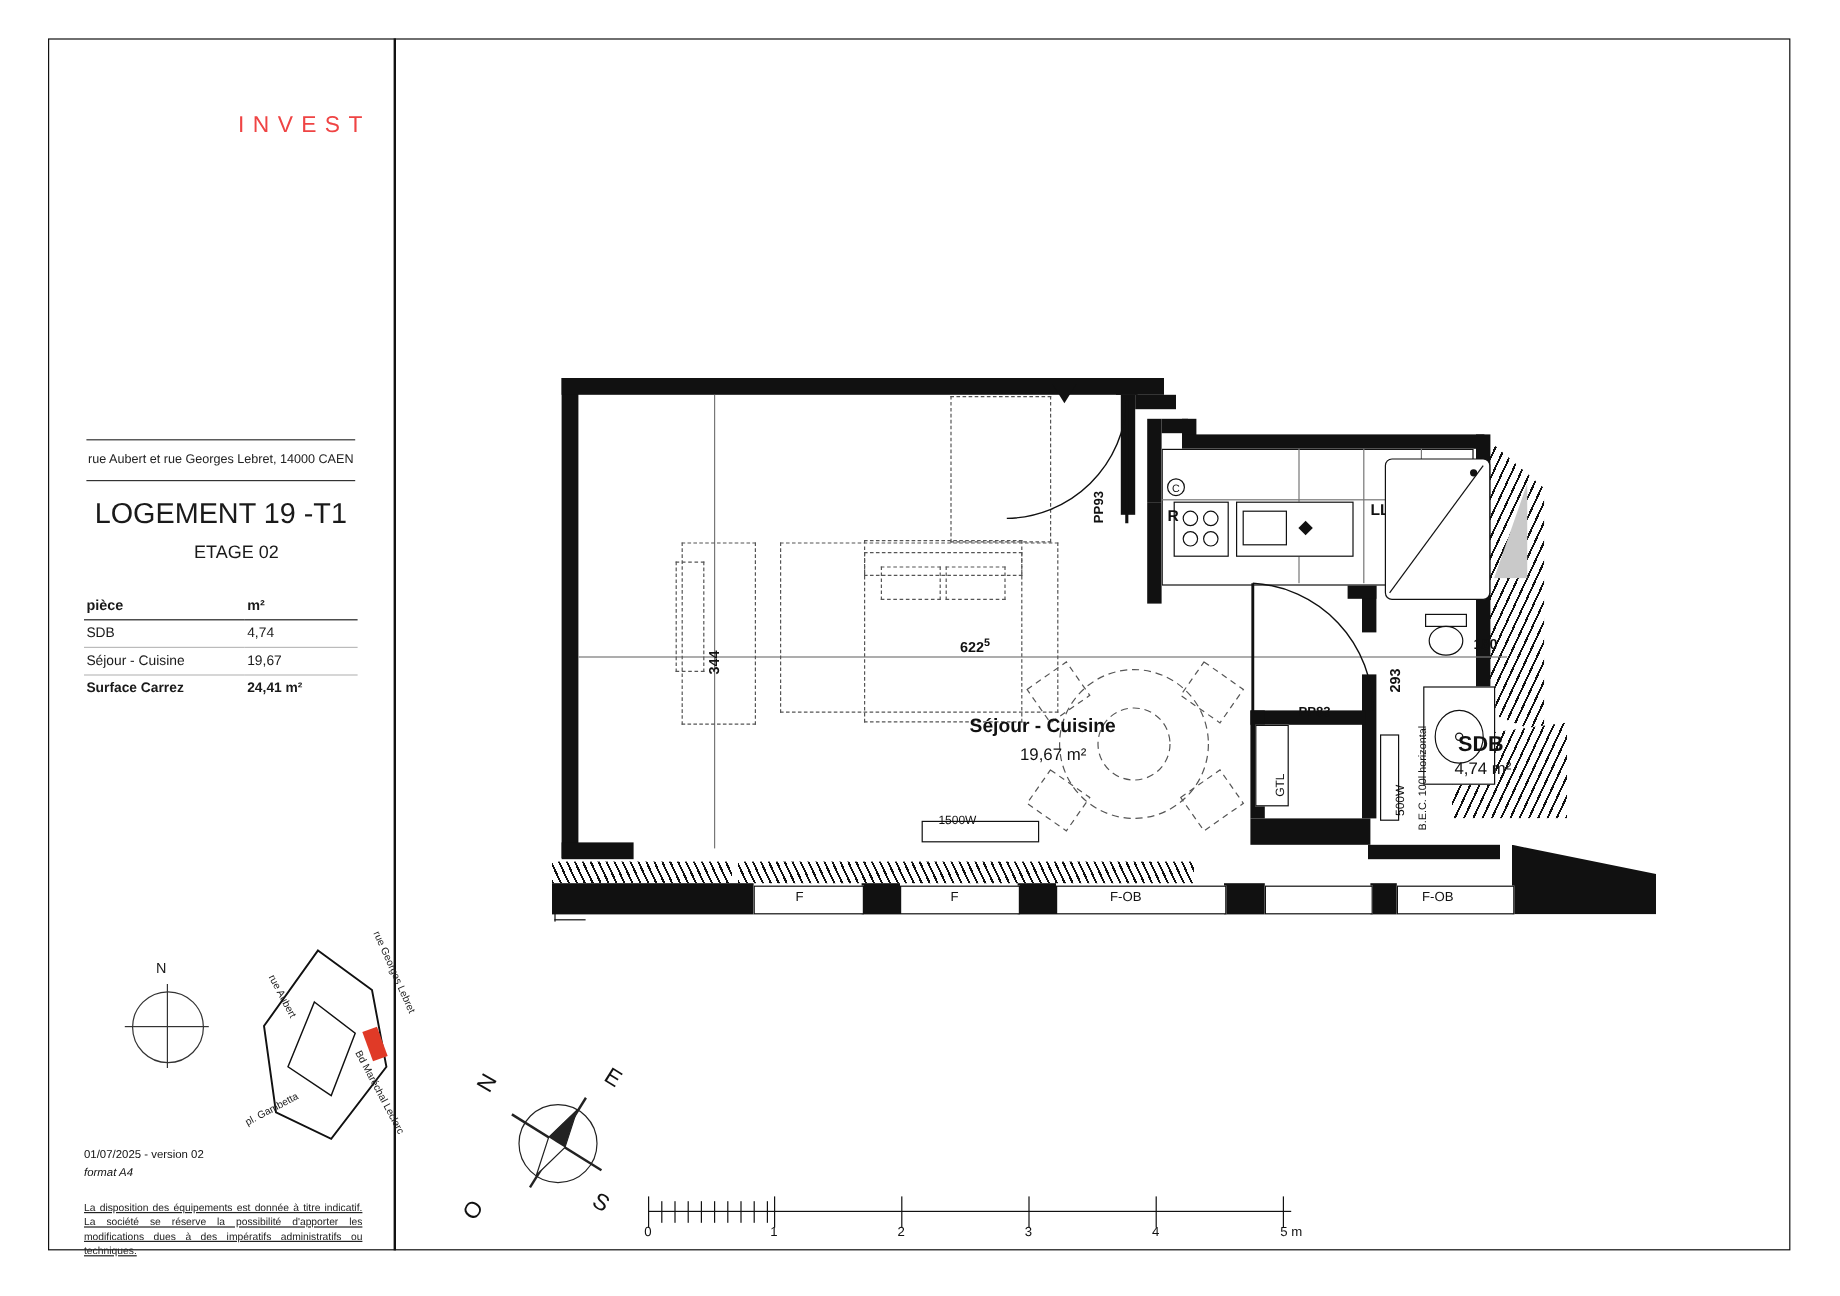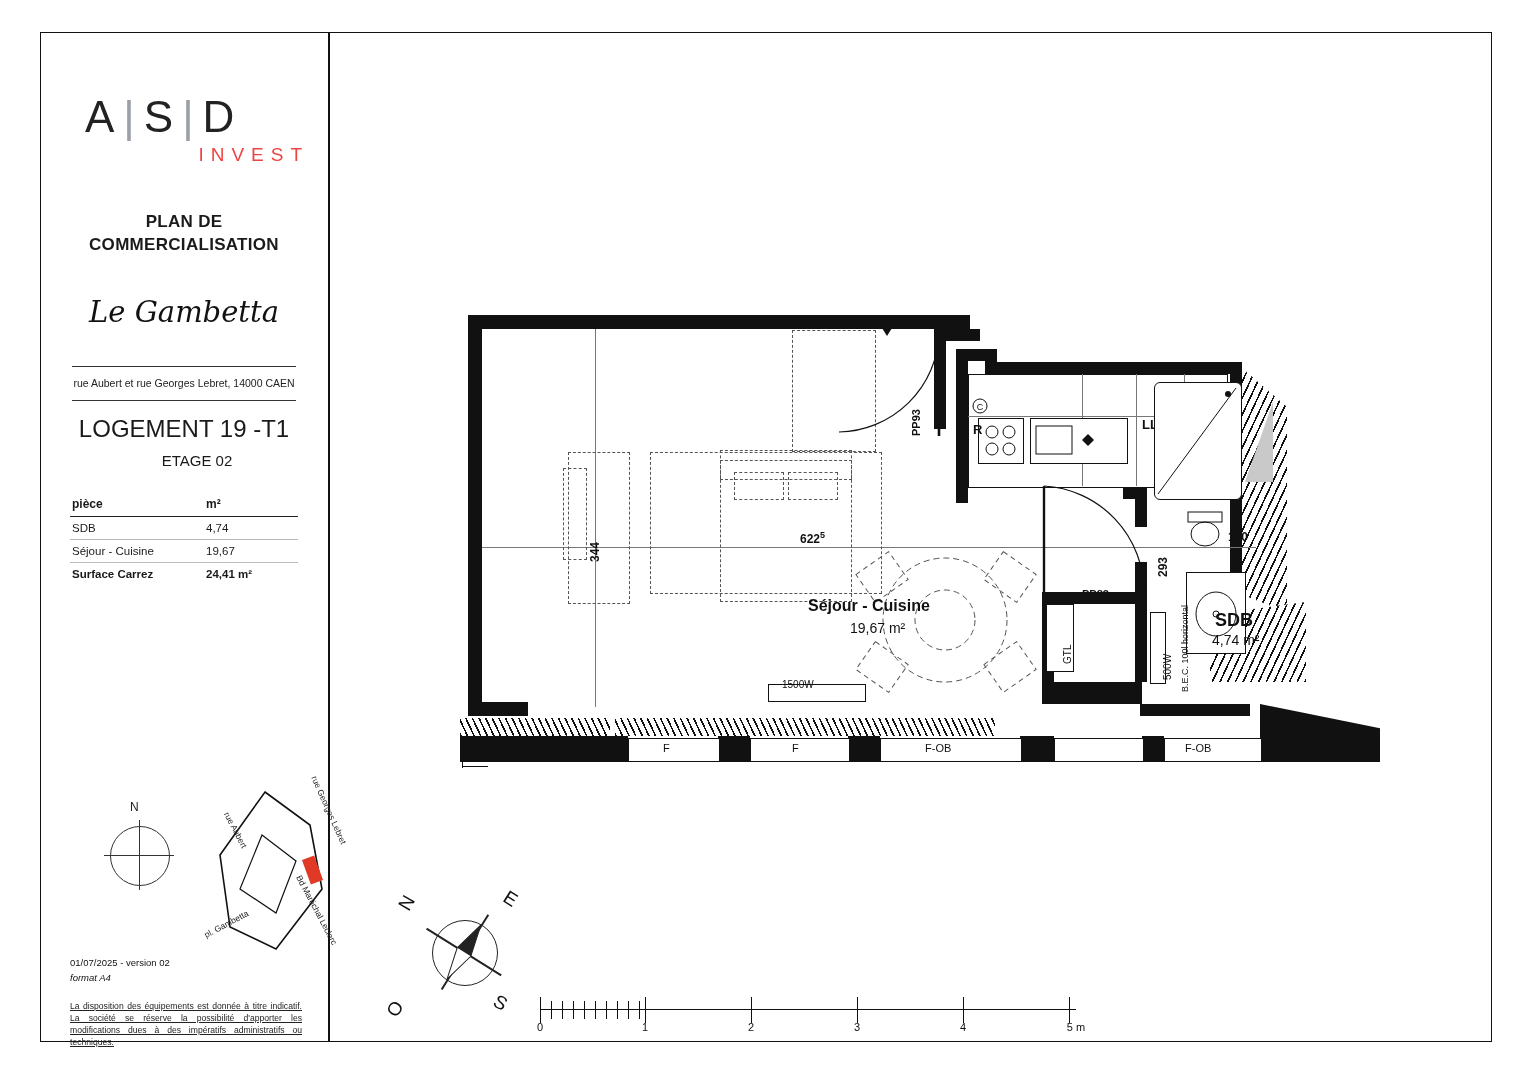--- a/index.html
+++ b/index.html
@@ -76,30 +76,24 @@
 <body>
 
 <div id="sheet">
 
   <div class="frame"></div>
   <div class="vdiv"></div>
 
   <div class="panel">
 
     <div class="logo">
-      <div class="asd">A<span class="bar">|</span>S<span class="bar">|</span>D</div>
       <div class="invest">INVEST</div>
     </div>
 
-    <div class="plantitle">
-      <div>PLAN DE</div>
-      <div>COMMERCIALISATION</div>
-    </div>
-
-    <div class="script">Le Gambetta</div>
+
     <div class="rulew"></div>
     <div class="addr">rue Aubert et rue Georges Lebret, 14000 CAEN</div>
     <div class="rulew2"></div>
 
     <div class="lot">LOGEMENT 19 -T1</div>
     <div class="etage">ETAGE 02</div>
 
     <table class="surf">
       <tbody>
           <tr>

